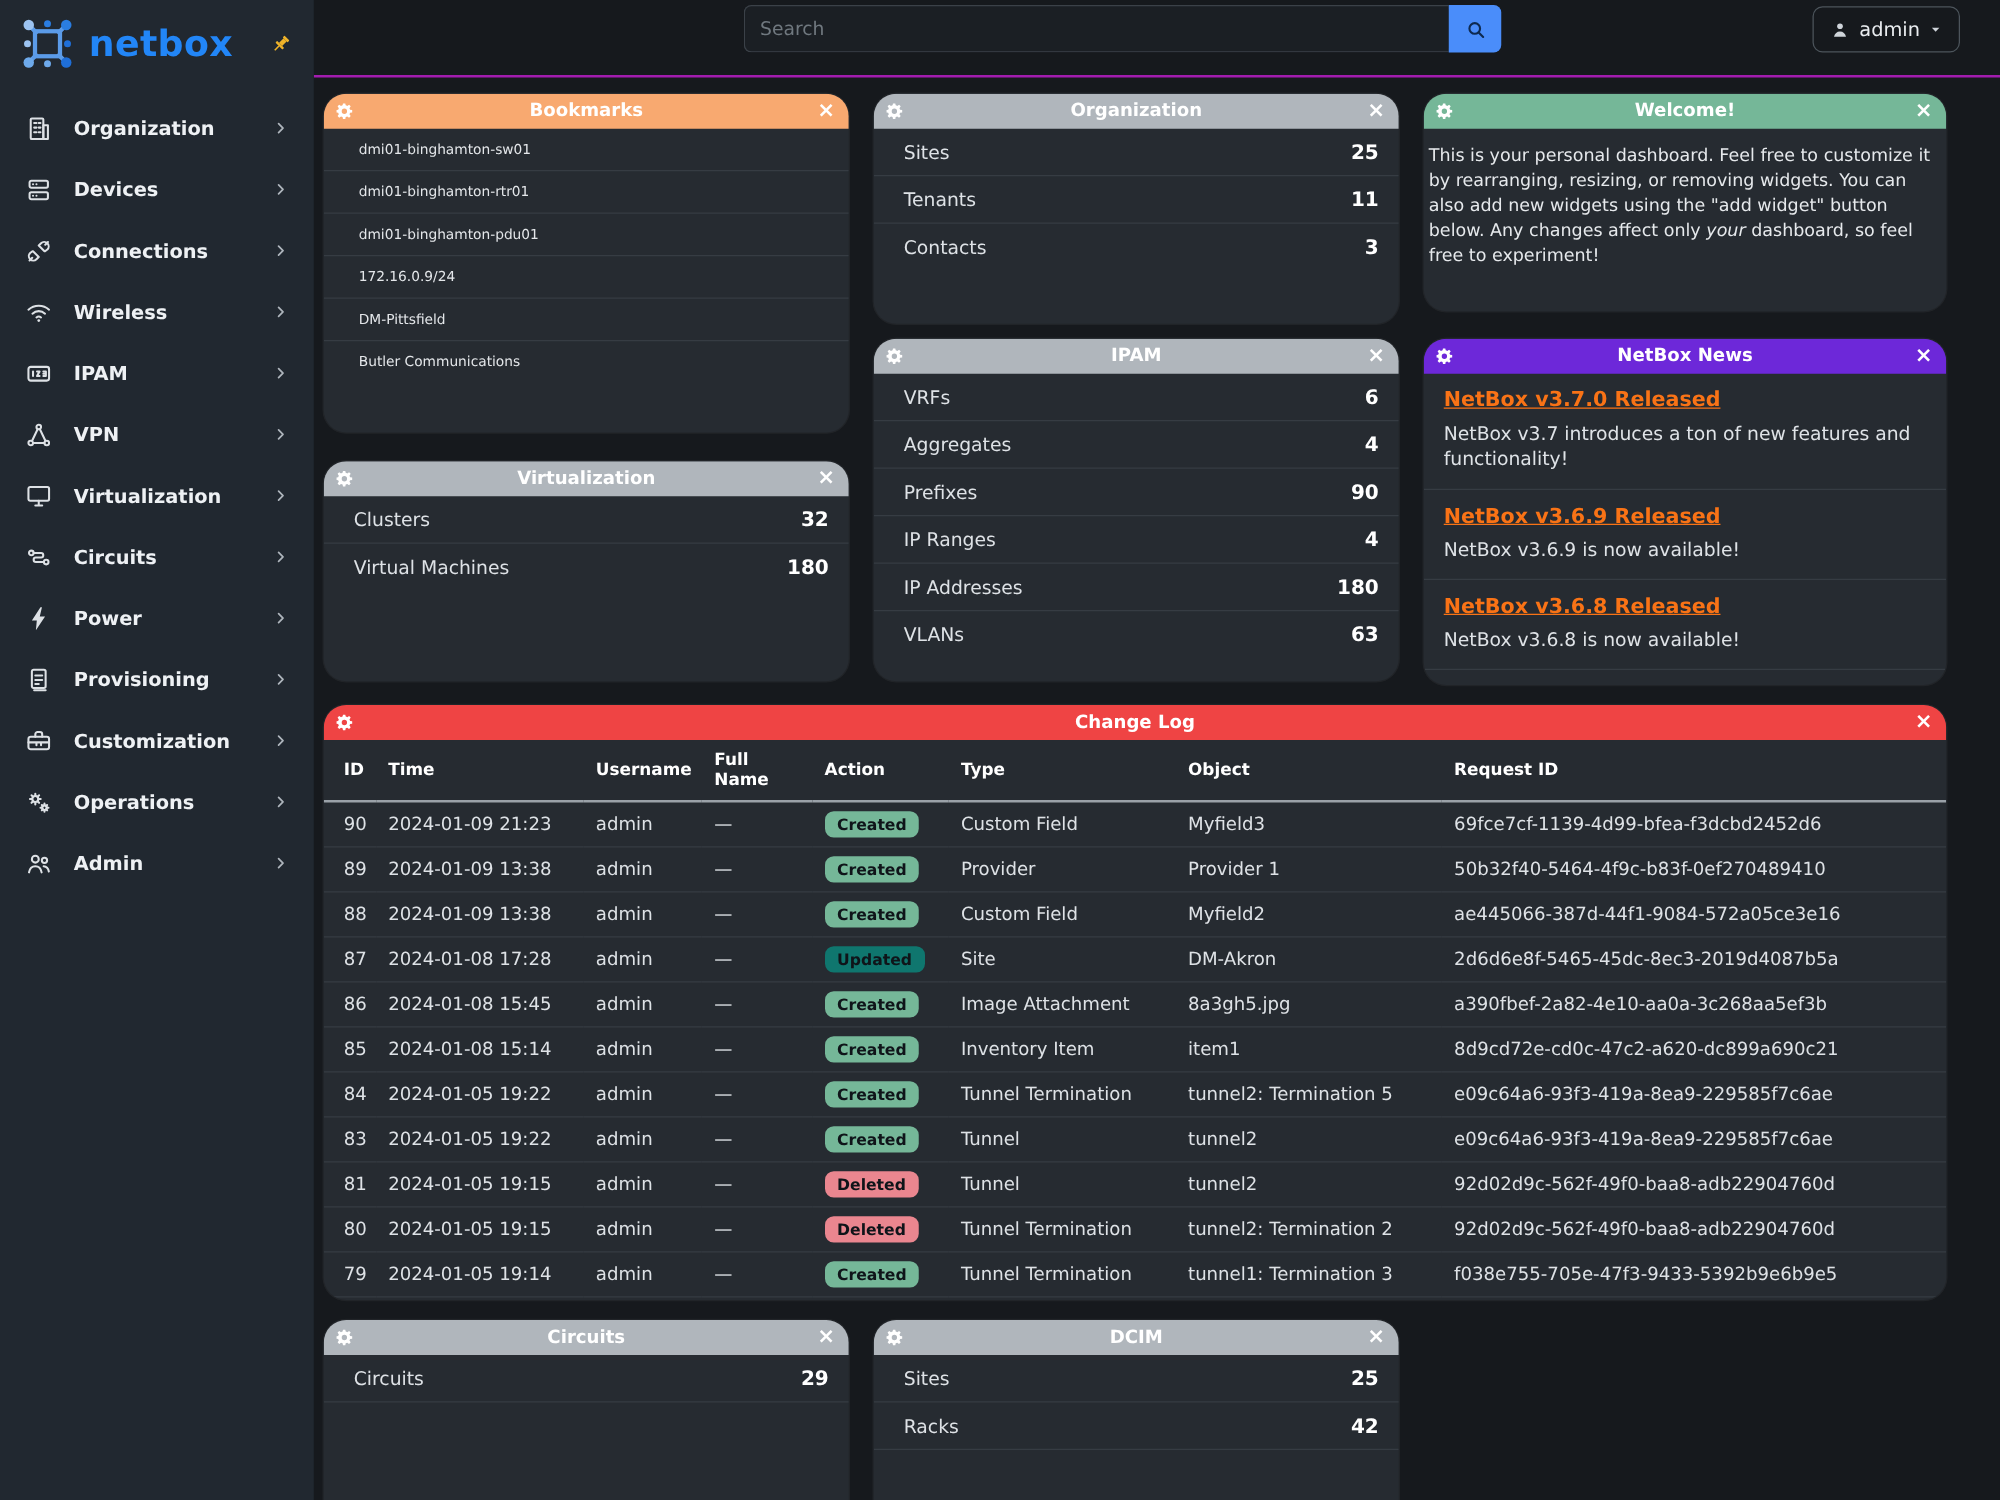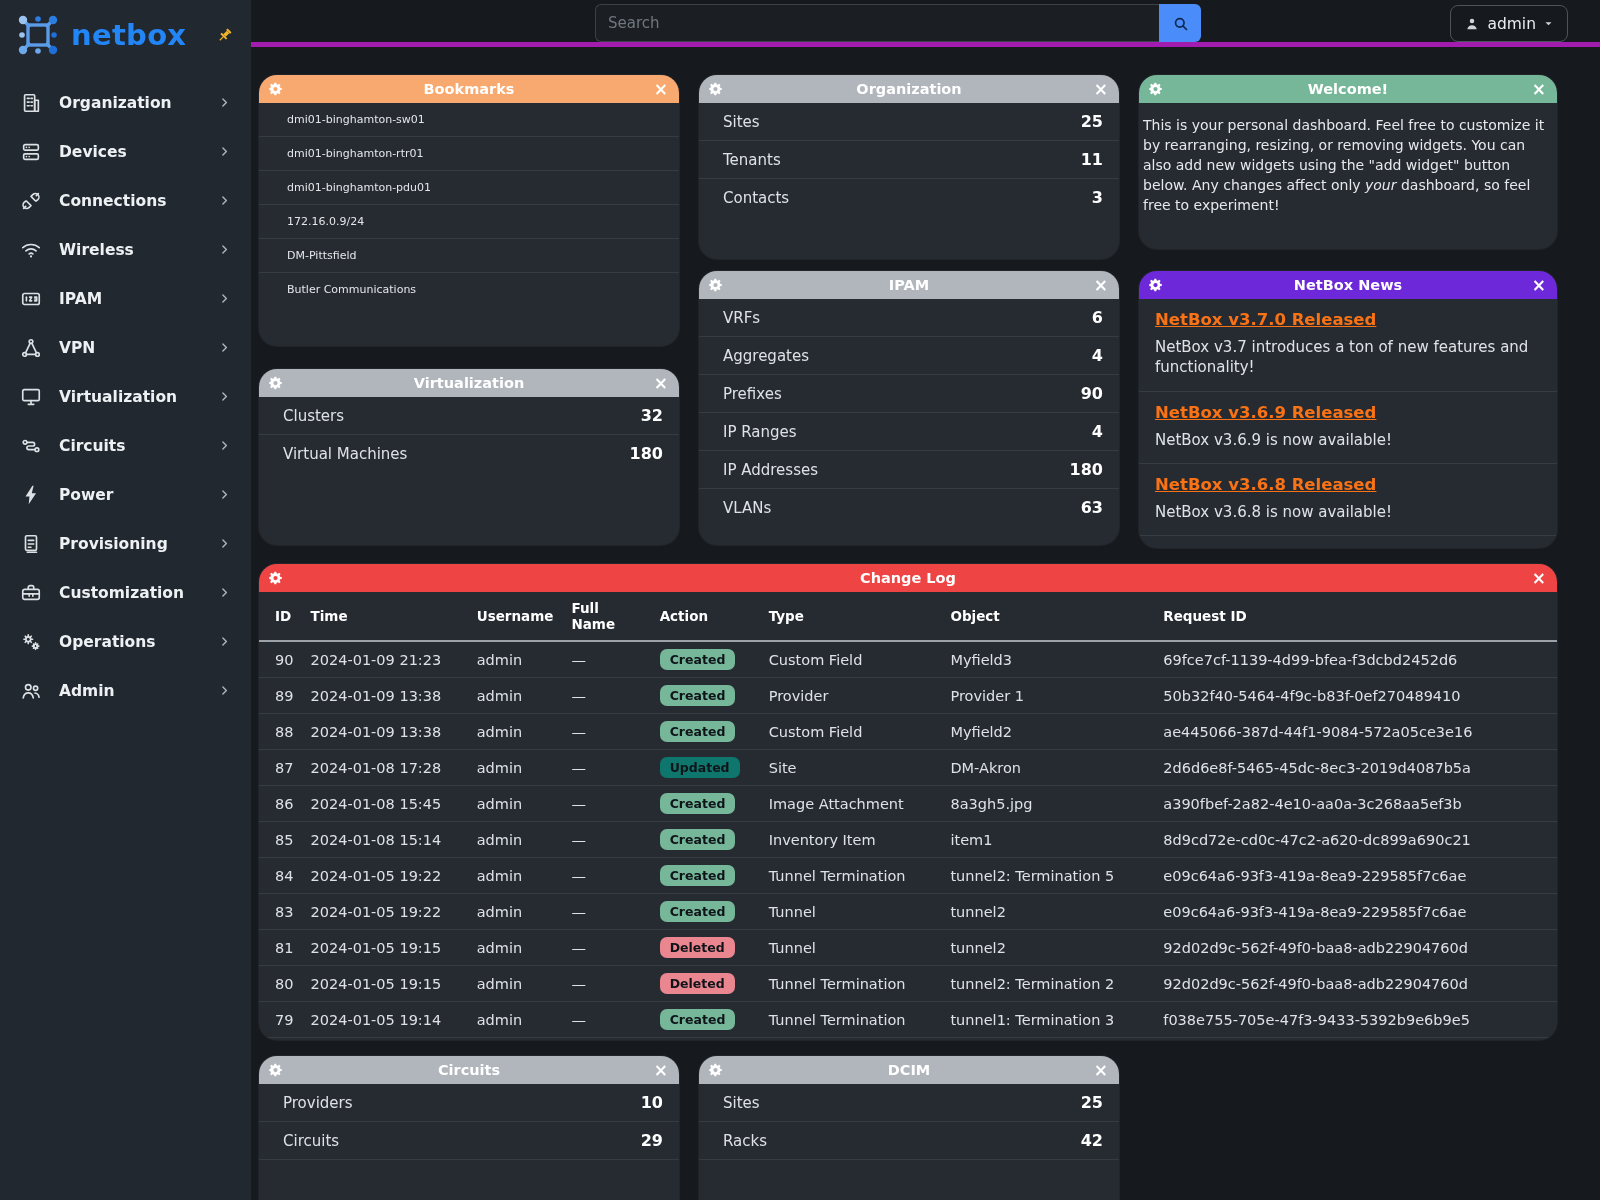--- a/index.html
+++ b/index.html
@@ -14,21 +14,21 @@
   .brand-name{color:#2286f7;font-size:29px;font-weight:700;letter-spacing:.3px;}
   .pin-btn{margin-left:auto;margin-right:4px;width:22px;height:22px;display:flex;align-items:center;justify-content:center;cursor:pointer;color:#f0b429;}
   .nav{padding-top:12px;}
   .nav-item{height:49px;display:flex;align-items:center;padding:0 20px 0 20px;gap:17px;color:#eef1f4;font-weight:600;font-size:15.5px;cursor:pointer;}
   .nav-item .ni-icon{width:22px;height:22px;color:#dde1e5;flex:0 0 22px;display:flex;align-items:center;}
   .nav-item .ni-icon svg{width:22px;height:22px;}
   .chev{margin-left:auto;color:#aeb5bc;display:flex;align-items:center;}
   .chev svg{width:13px;height:13px;}
 
   
-  .topbar{position:absolute;left:251px;right:0;top:0;height:47px;background:#16191d;border-bottom:5px solid #a21caf;box-sizing:border-box;z-index:2;}
+  .topbar{position:absolute;left:251px;right:0;top:0;height:62px;background:#16191d;border-bottom:2px solid #a21caf;box-sizing:border-box;z-index:2;}
   .search-wrap{position:absolute;left:344px;top:4px;display:flex;height:38px;}
   .search-input{width:564px;height:38px;box-sizing:border-box;background:#1b1f24;border:1px solid #3b4148;border-right:none;border-radius:6px 0 0 6px;color:#dee2e6;padding:0 12px;font-size:15px;outline:none;font-family:inherit;}
   .search-input::placeholder{color:#70787f;}
   .search-btn{width:42px;height:38px;background:#4a8dfa;border:none;border-radius:0 6px 6px 0;display:flex;align-items:center;justify-content:center;cursor:pointer;color:#0e2a50;}
   .user-btn{position:absolute;right:32px;top:5px;height:37px;box-sizing:border-box;padding:0 13px;border:1px solid #4c545b;border-radius:8px;display:flex;align-items:center;gap:7px;color:#e9ecef;font-size:15.5px;background:transparent;cursor:pointer;}
   .user-btn .caret{color:#cfd4da;display:flex;}
 
   
   .content{position:absolute;left:251px;top:47px;right:0;bottom:0;background:#16191d;overflow:hidden;}
   .widget{position:absolute;background:#262b31;border-radius:18px;overflow:hidden;box-shadow:0 0 0 1px rgba(255,255,255,.05);}
@@ -626,24 +626,20 @@
           <span class="gear">
             <svg viewBox="0 0 24 24">
               <path fill="currentColor" fill-rule="evenodd" d="M22 13.5v-3l-2.7-.5a7 7 0 00-.8-2l1.6-2.3-2.1-2.1-2.3 1.6a7 7 0 00-2-.8L13.2 2h-3l-.5 2.4a7 7 0 00-2 .8L5.4 3.6 3.3 5.7l1.6 2.3a7 7 0 00-.8 2L2 10.5v3l2.1.4a7 7 0 00.8 2l-1.6 2.3 2.1 2.1 2.3-1.6a7 7 0 002 .8l.5 2.5h3l.5-2.5a7 7 0 002-.8l2.3 1.6 2.1-2.1-1.6-2.3a7 7 0 00.8-2zM12 8.6a3.4 3.4 0 100 6.8 3.4 3.4 0 000-6.8z"></path>
             </svg>
           </span>
           <span class="w-title">Circuits</span>
           <span class="close">×</span>
         </div>
       <div class="w-body stat-list keep-last-border">
           <div class="stat-row">
-            <span class="stat-label">Providers</span>
-            <span class="stat-value">10</span>
-          </div>
-          <div class="stat-row">
             <span class="stat-label">Circuits</span>
             <span class="stat-value">29</span>
           </div>
         </div>
     </div>
 
     <div class="widget" id="w-dcim">
       <div class="w-head" style="background: rgb(176, 182, 188);">
           <span class="gear">
             <svg viewBox="0 0 24 24">

